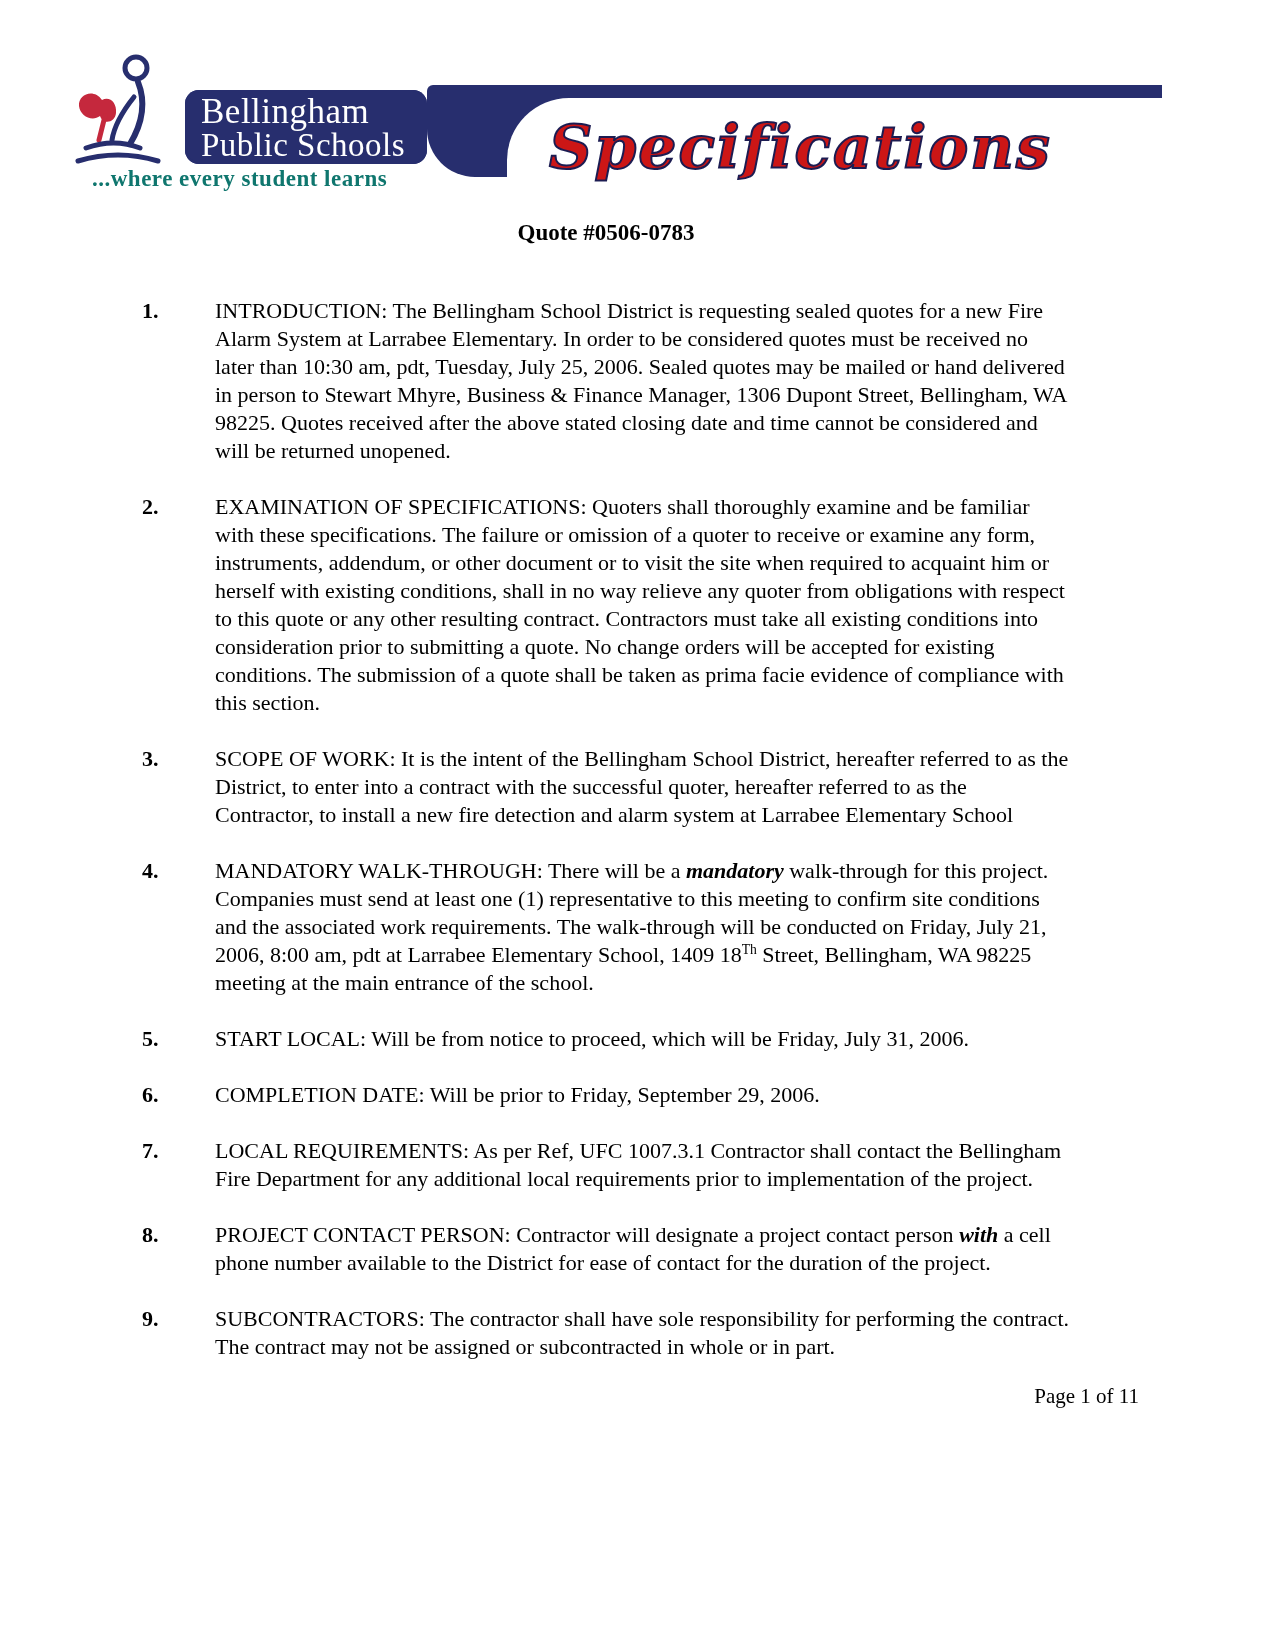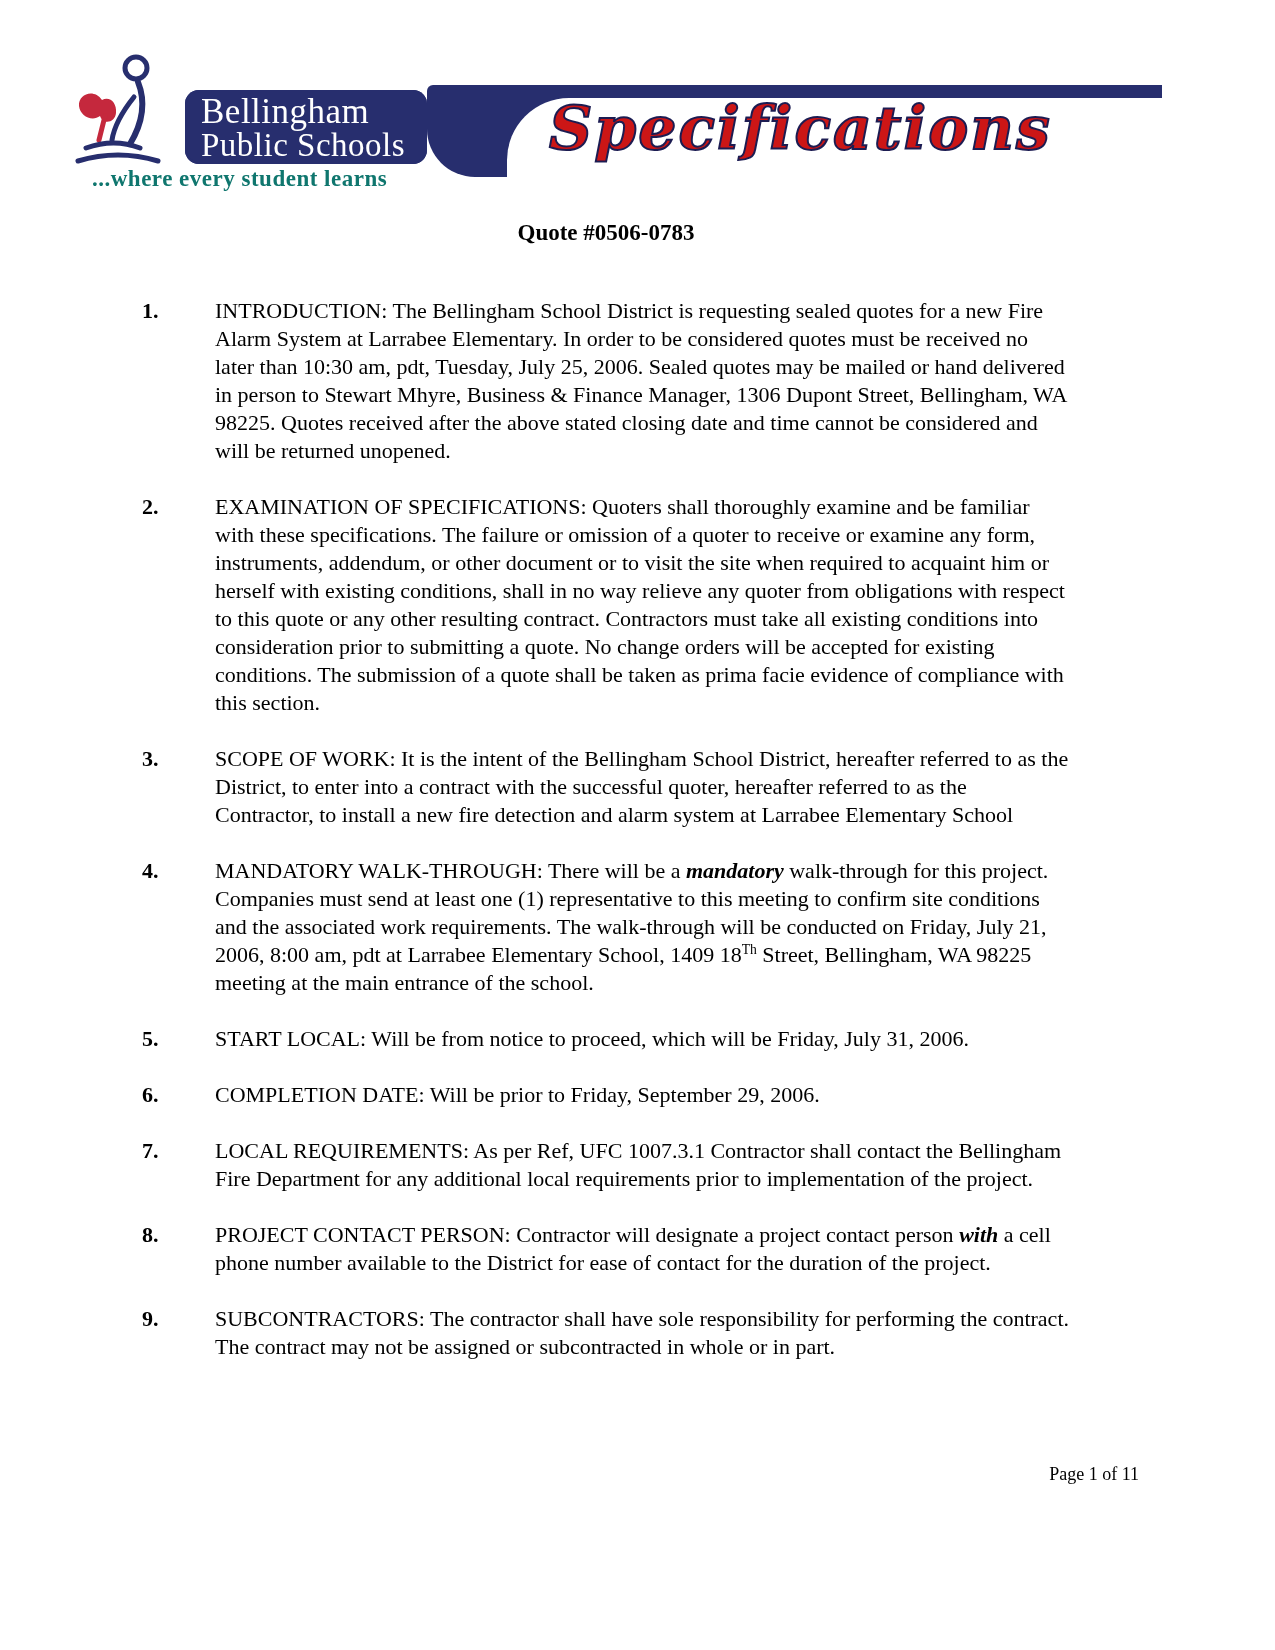--- a/index.html
+++ b/index.html
@@ -38,21 +38,21 @@
   .banner {
     position: absolute; left: 427px; top: 33px; right: 113px; height: 92px;
     background: #272e6e;
     border-bottom-left-radius: 48px;
     border-top-left-radius: 6px;
   }
   .banner-white {
     position: absolute; top: 13px; left: 80px; right: 0; bottom: 0;
     background: #ffffff;
     border-top-left-radius: 62px;
-    display: flex; align-items: flex-start;
+    display: flex; align-items: flex-end;
   }
   .spec-script {
     font-family: "DejaVu Serif", serif;
     font-style: italic; font-weight: bold;
     font-size: 60px; line-height: 60px;
     color: #cc1616;
     -webkit-text-stroke: 2px #1c1c52;
     letter-spacing: 2px;
     padding-left: 42px;
     white-space: nowrap;
@@ -73,22 +73,22 @@
     font-size: 22px; line-height: 28px;
   }
   .sec .num { width: 73px; flex-shrink: 0; font-weight: bold; }
   .sec .txt { flex: 1; }
   .sec .lbl { font-weight: normal; text-align: right; }
   .emi { font-weight: bold; font-style: italic; }
   sup { font-size: 0.62em; vertical-align: super; line-height: 0; }
 
   
   .footer {
-    position: absolute; right: 136px; top: 1464px;
-    font-size: 18px;
+    position: absolute; right: 136px; top: 1384px;
+    font-size: 21px;
   }
 </style>
 </head>
 <body>
 
 <div class="page">
 
   <div class="header">
 
     <div class="logo-figure">

